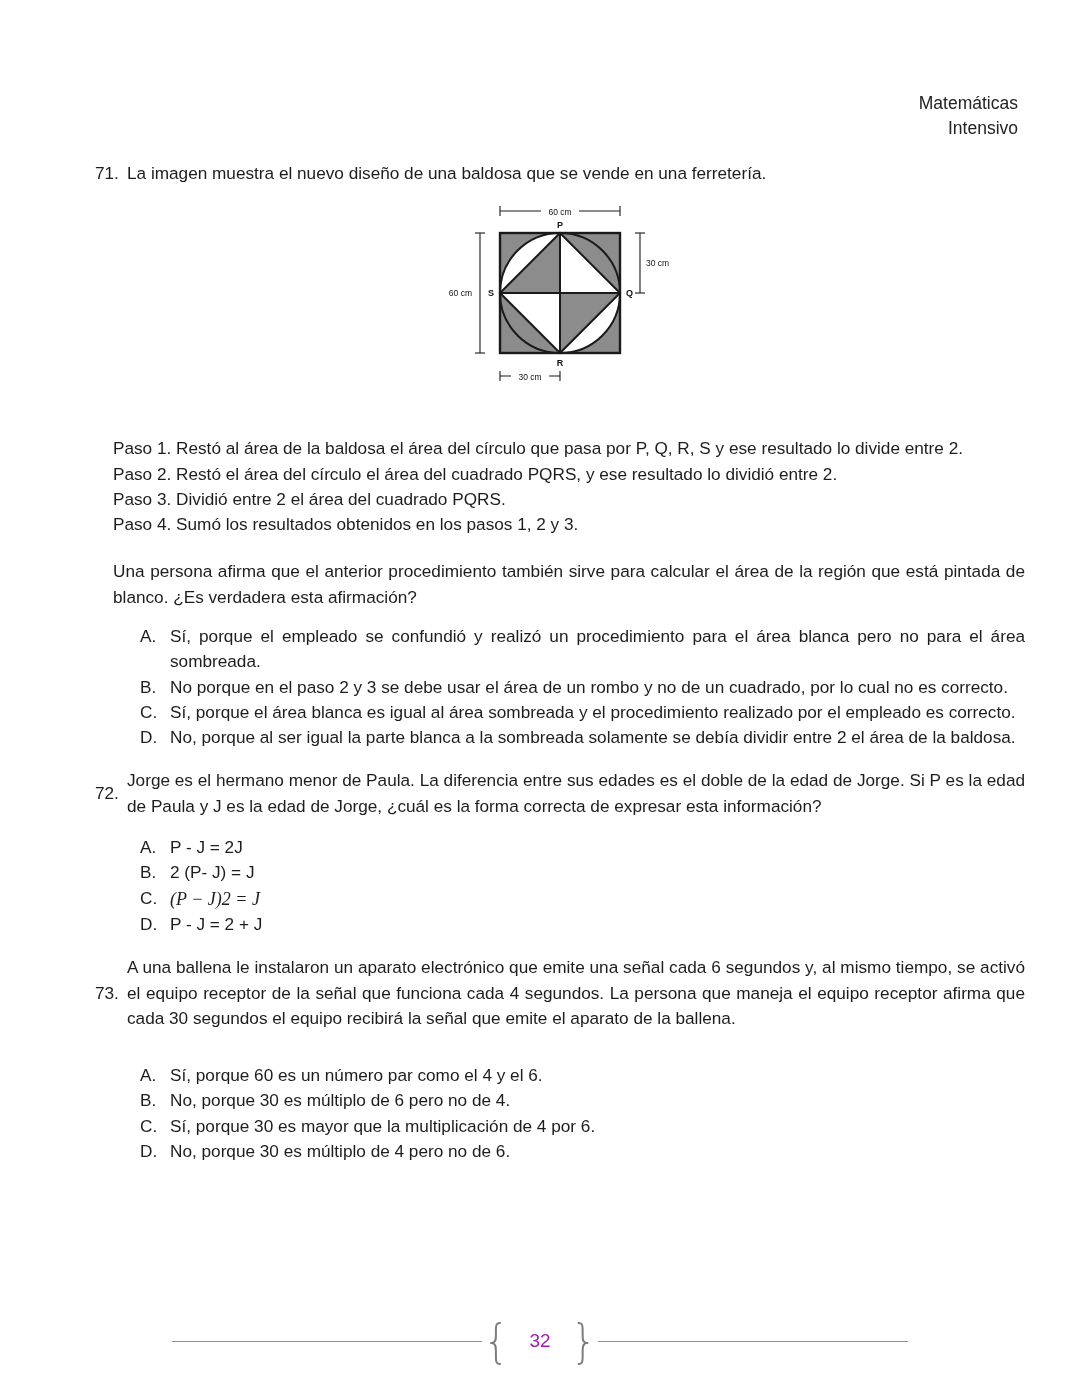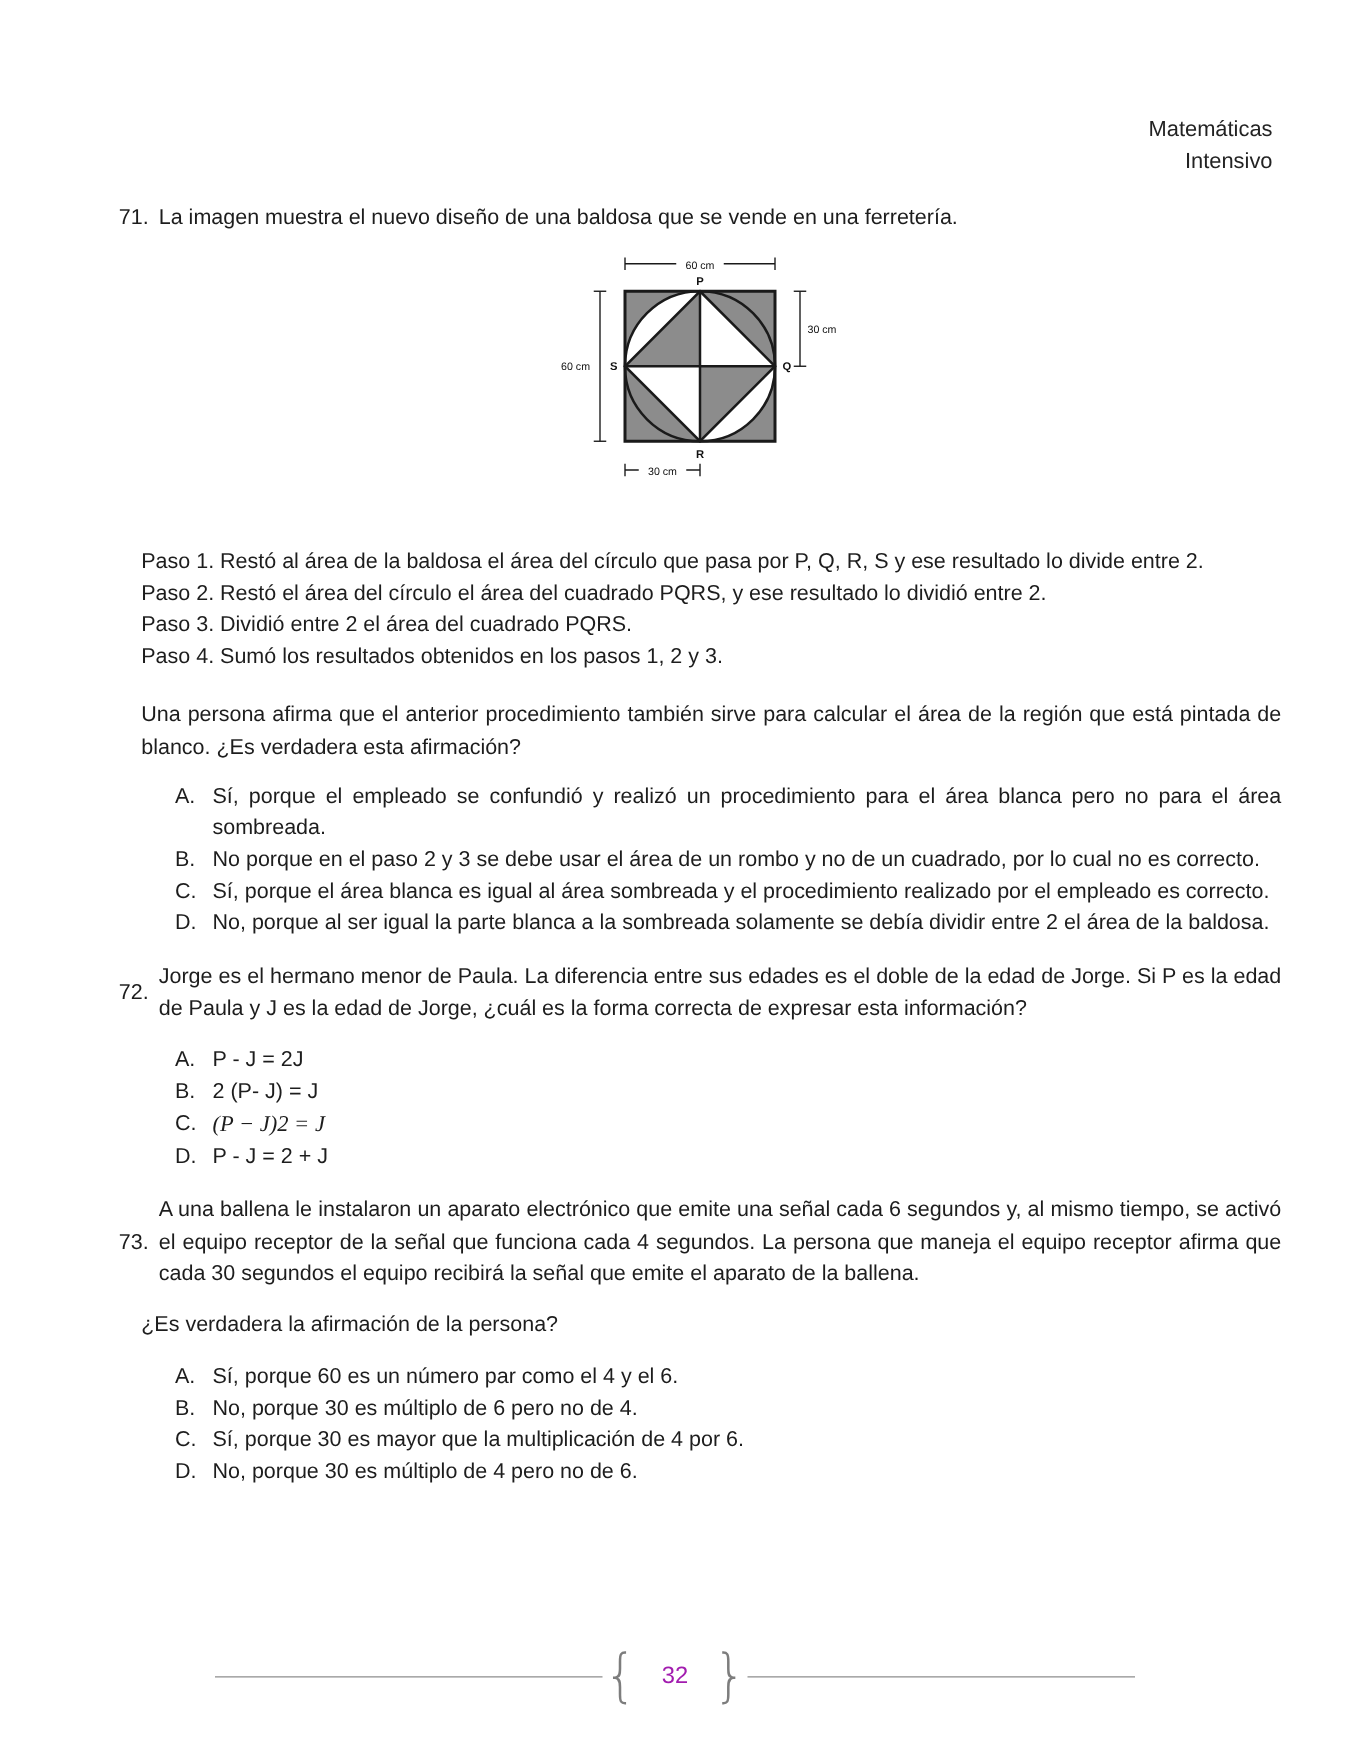--- a/index.html
+++ b/index.html
@@ -316,21 +316,20 @@
 
     <div class="sp-18"></div>
 
     <div class="qblock">
       <span class="qnum">73.</span>
       <span class="qtext">A una ballena le instalaron un aparato electrónico que emite una señal cada 6 segundos y, al mismo tiempo, se activó el equipo receptor de la señal que funciona cada 4 segundos. La persona que maneja el equipo receptor afirma que cada 30 segundos el equipo recibirá la señal que emite el aparato de la ballena.</span>
     </div>
 
     <div class="sp-16"></div>
 
-    <div class="para left">¿Es verdadera la afirmación de la persona?</div>
 
     <div class="sp-16"></div>
 
     <div class="options">
       <div class="opt">
         <span class="opt-letter">A.</span>
         <span class="opt-body nojust">Sí, porque 60 es un número par como el 4 y el 6.</span>
       </div>
       <div class="opt">
         <span class="opt-letter">B.</span>

